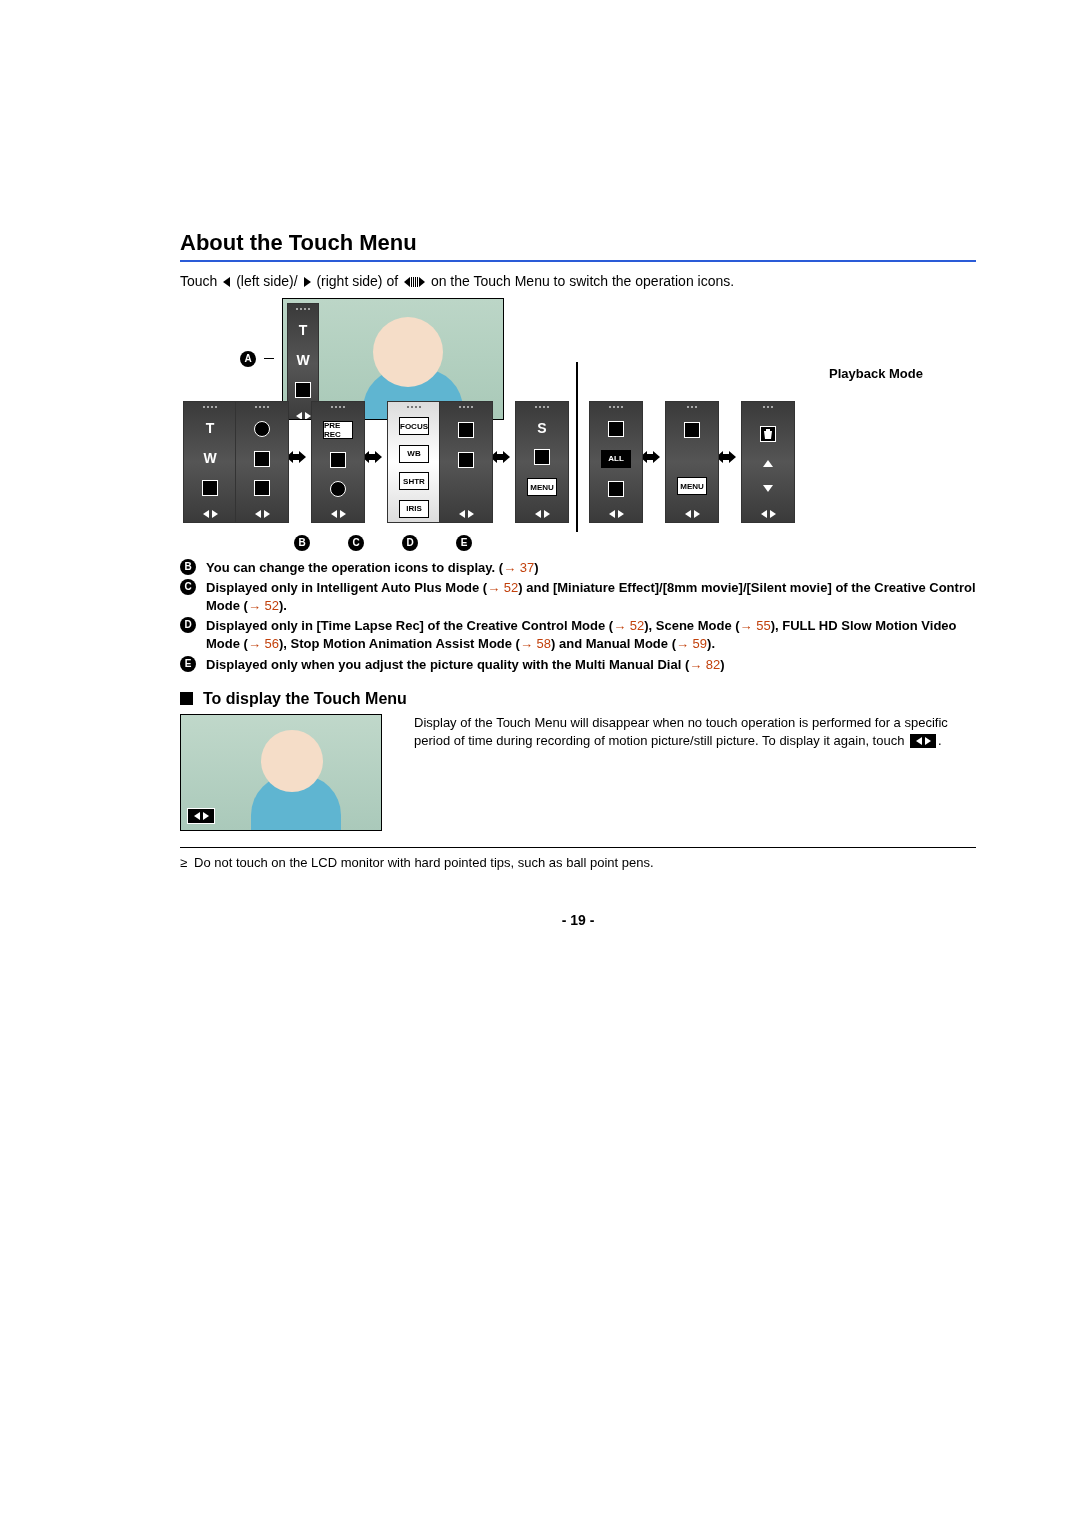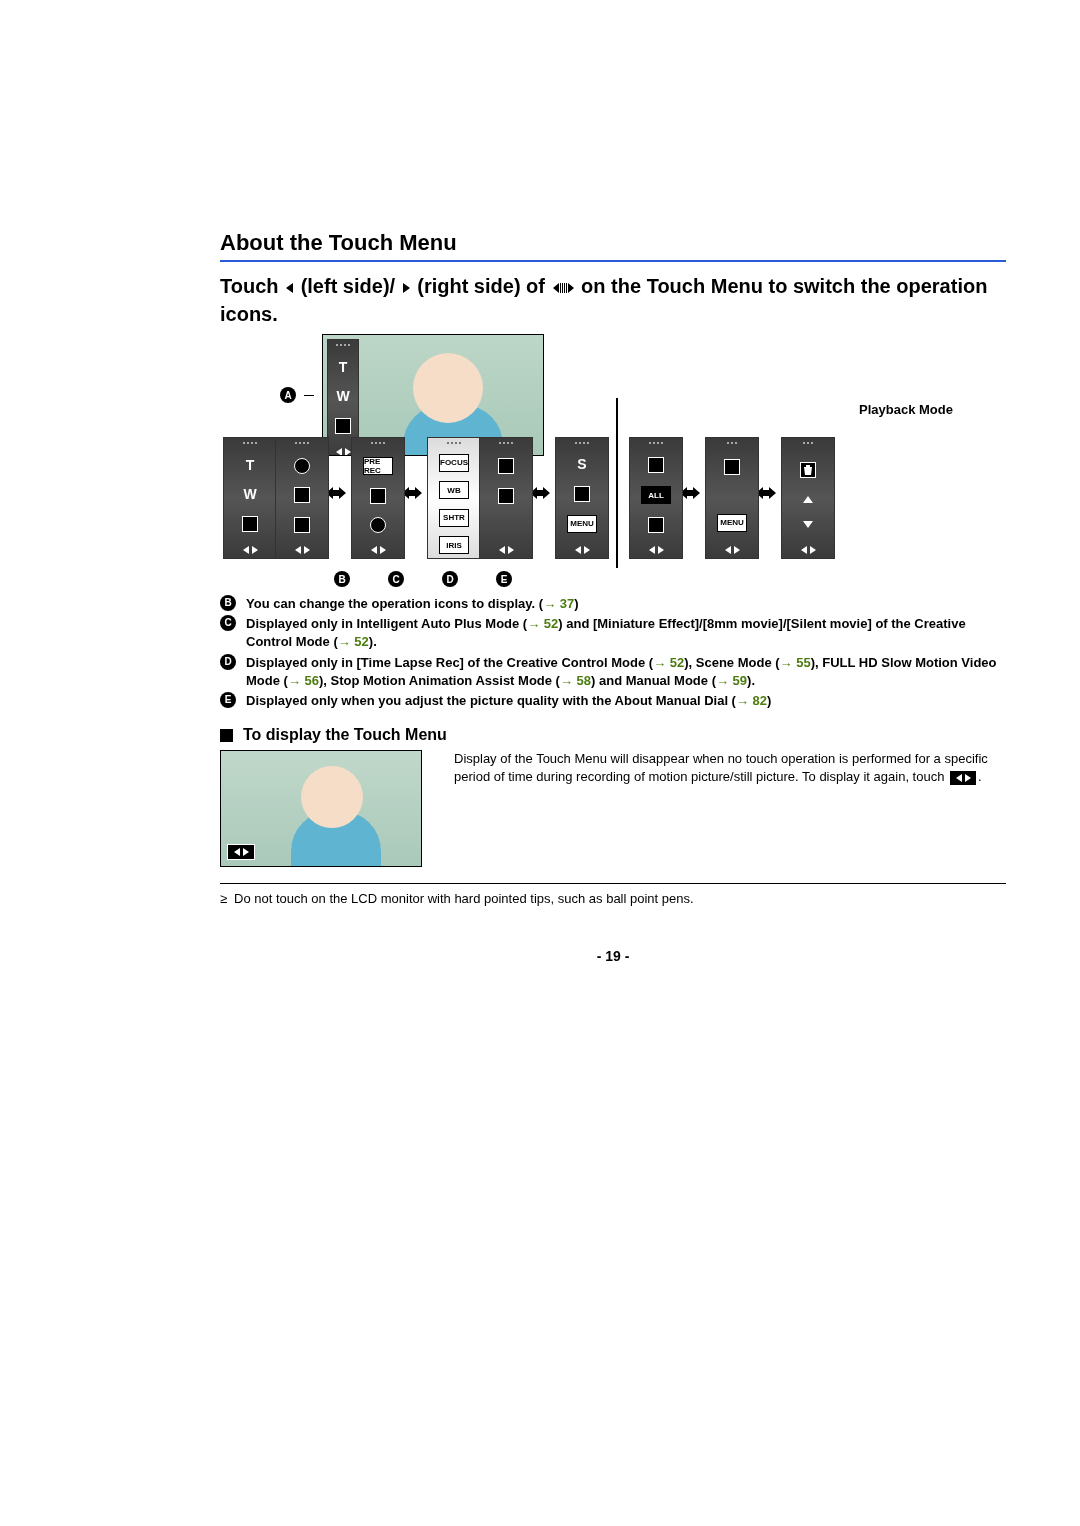--- a/index.html
+++ b/index.html
@@ -4,33 +4,32 @@
 <style>
   body {
     margin: 0;
     background: #fff;
     font-family: Arial, Helvetica, sans-serif;
     font-size: 13px;
     color: #000;
     width: 1080px;
   }
   .page {
-    padding: 230px 74px 80px 180px;
-    margin-left: 40px;
+    padding: 230px 104px 80px 180px;
   }
   .h1 {
     font-size: 22px;
     font-weight: bold;
     border-bottom: 2px solid #2a5bd7;
     padding-bottom: 4px;
     margin-bottom: 10px;
   }
   .intro-line {
-    font-weight: bold;
-    font-size: 20px;
+    font-weight: normal;
+    font-size: 14px;
     line-height: 1.4;
     margin-bottom: 4px;
   }
   .inline-tri {
     display: inline-block;
     vertical-align: middle;
     width: 0; height: 0;
   }
   .tri-left {
     border-top: 5px solid transparent;
@@ -181,21 +180,21 @@
   }
   .sw-arrow { display:flex; align-items:center; margin: 0 2px; }
   .sw-arrow svg { display:block; }
   .vline { width: 2px; height: 170px; background:#000; margin: -20px 8px 0 12px; }
   .bot-labels { display:flex; margin-left: 114px; gap: 38px; }
 
   .list-labels { margin: 8px 0 16px 0; font-size: 13px; line-height: 1.4; }
   .list-labels .row { display: flex; gap: 10px; margin: 2px 0; }
   .list-labels .row .txt { flex: 1; }
   .list-labels .row .txt b { font-weight: bold; }
-  .ref { color: #4d7c0f; font-weight: bold; }
+  .ref { color: #c2410c; font-weight: normal; }
 
   .h2 {
     font-size: 16px; font-weight: bold;
     margin: 12px 0 6px 0;
     display:flex; align-items:center; gap:10px;
   }
   .h2::before {
     content: ""; display:inline-block; width:13px; height:13px; background:#000;
   }
   .split {
@@ -498,21 +497,21 @@
     </div>
     <div class="row">
       <span class="circle-label">D</span>
       <span class="txt">
         <b><span>Displayed only in [Time Lapse Rec] of the Creative Control Mode (</span><span class="ref">→ 52</span><span>), Scene Mode (</span><span class="ref">→ 55</span><span>), FULL HD Slow Motion Video Mode (</span><span class="ref">→ 56</span><span>), Stop Motion Animation Assist Mode (</span><span class="ref">→ 58</span><span>) and Manual Mode (</span><span class="ref">→ 59</span><span>).</span></b>
       </span>
     </div>
     <div class="row">
       <span class="circle-label">E</span>
       <span class="txt">
-        <b><span>Displayed only when you adjust the picture quality with the About Manual Dial (</span><span class="ref">→ 82</span><span>)</span></b>
+        <b><span>Displayed only when you adjust the picture quality with the Multi Manual Dial (</span><span class="ref">→ 82</span><span>)</span></b>
       </span>
     </div>
   </div>
 
   <div class="h2">
     <span>To display the Touch Menu</span>
   </div>
 
   <div class="split">
     <div class="screenshot2">

